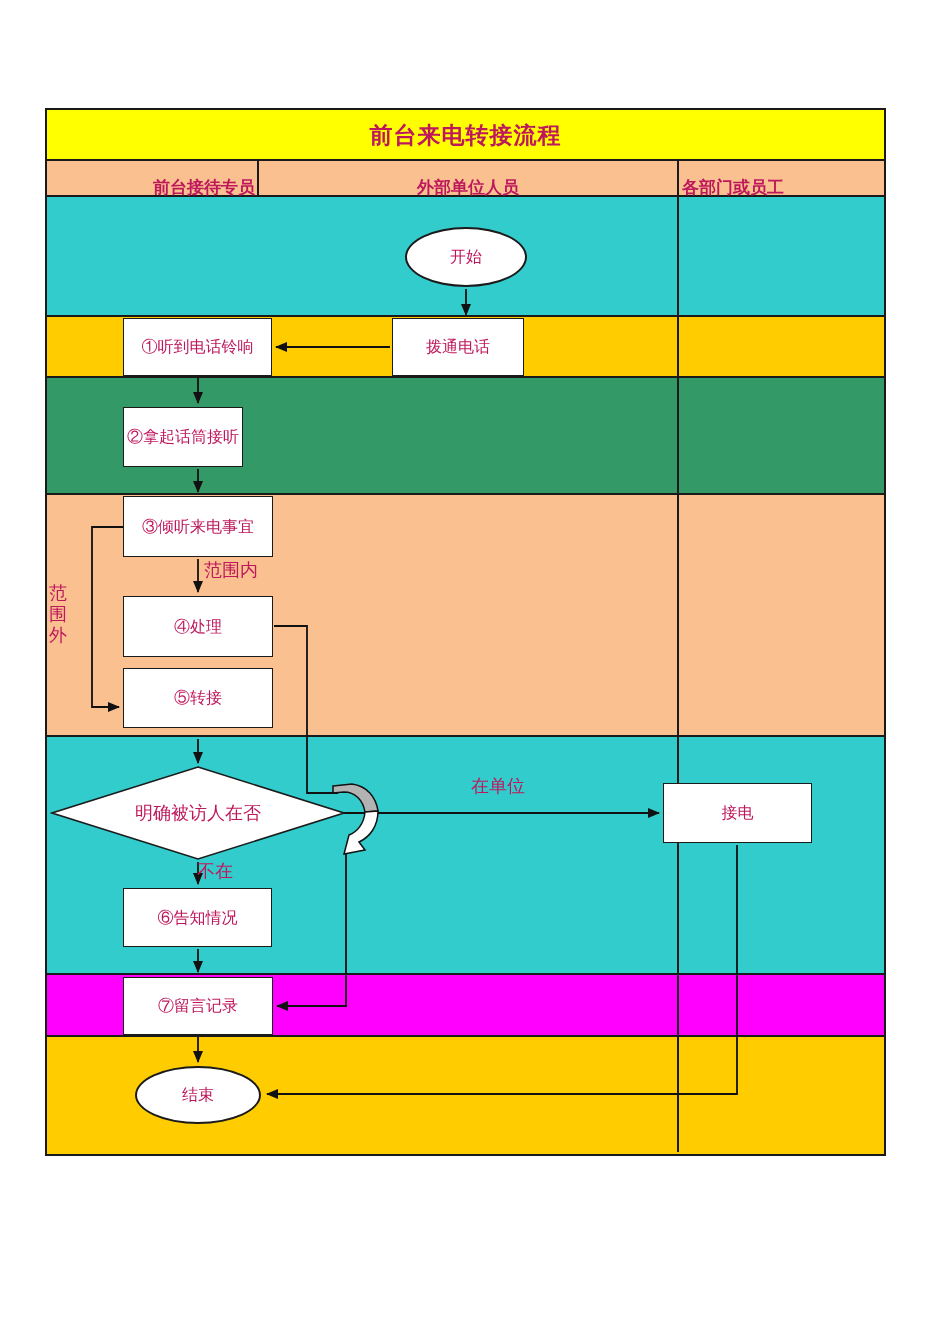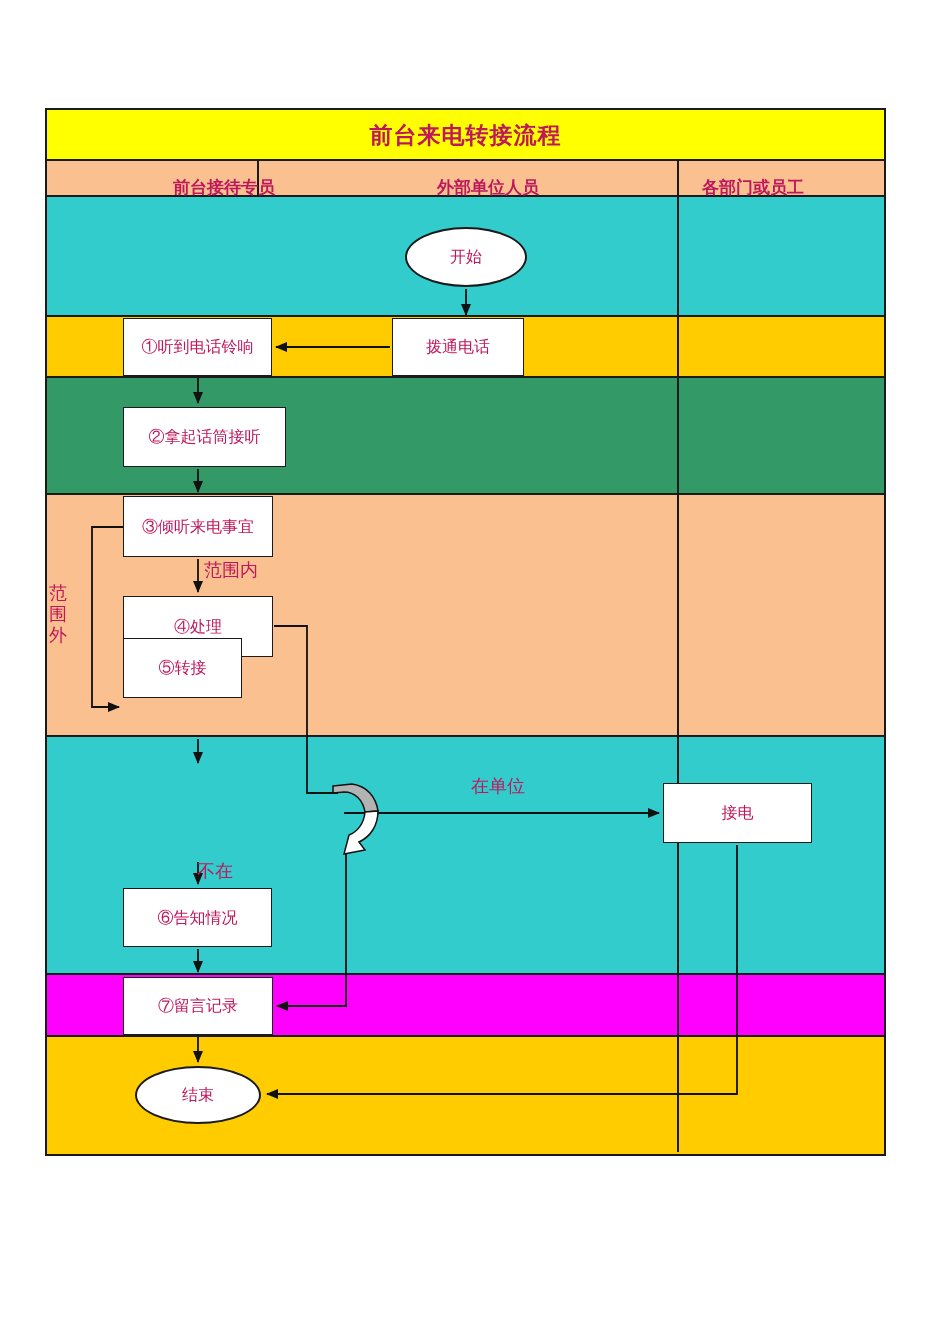--- a/index.html
+++ b/index.html
@@ -18,21 +18,21 @@
   .b-teal2  {top:737px;height:238px;background:#33CCCC;}
   .b-magenta{top:975px;height:62px;background:#FF00FF;}
   .b-gold2  {top:1037px;height:117px;background:#FFCC00;}
   
   .hline{position:absolute;left:45px;width:841px;height:2px;background:#1a1a1a;z-index:1;}
   
   .title{position:absolute;left:45px;top:110px;width:841px;height:51px;z-index:2;
     display:flex;align-items:center;justify-content:center;
     font-size:23px;font-weight:bold;letter-spacing:1px;}
   .colhead{position:absolute;top:161px;height:52px;z-index:2;display:flex;align-items:center;
-    font-size:17px;font-weight:bold;padding-left:20px;}
+    font-size:17px;font-weight:bold;}
   .ch1{left:45px;width:210px;justify-content:flex-end;}
   .ch2{left:258px;width:420px;justify-content:center;}
   .ch3{left:682px;width:200px;justify-content:flex-start;}
   
   svg.wires{position:absolute;left:0;top:0;z-index:1;pointer-events:none;}
   .edge{stroke:#111;stroke-width:1.8;fill:none;}
   .divider{stroke:#1a1a1a;stroke-width:2;}
   
   .node{position:absolute;background:#fff;border:1.5px solid #1b1b1b;z-index:2;
     display:flex;align-items:center;justify-content:center;font-size:16px;line-height:1.1;
@@ -107,28 +107,34 @@
       <path d="M378,811 C378,826 370,837 359,842 L365,850 L344,854 L349,835 C357,832 364,824 365,812 Z" fill="#fff" stroke="#111" stroke-width="1.5"></path>
     </g>
   </svg>
 
   <div class="node oval" style="left:405px;top:227px;width:122px;height:60px">开始</div>
 
   <div class="node" style="left:392px;top:318px;width:132px;height:58px">拨通电话</div>
 
   <div class="node" style="left:123px;top:318px;width:149px;height:58px">①听到电话铃响</div>
 
-  <div class="node" style="left:123px;top:407px;width:163px;height:60px">②拿起话筒接听</div>
+  <div class="node" style="left:123px;top:407px;width:120px;height:60px">②拿起话筒接听</div>
 
   <div class="node" style="left:123px;top:496px;width:150px;height:61px">③倾听来电事宜</div>
 
   <div class="node" style="left:123px;top:596px;width:150px;height:61px">④处理</div>
 
-  <div class="node" style="left:123px;top:638px;width:119px;height:60px">⑤转接</div>
+  <div class="node" style="left:123px;top:668px;width:150px;height:60px">⑤转接</div>
 
+  <div class="dwrap" style="left:50px;top:765px;width:296px;height:96px">
+    <svg width="296" height="96" viewBox="0 0 296 96">
+      <polygon points="148,2 294,48 148,94 2,48" fill="#fff" stroke="#1b1b1b" stroke-width="1.6"></polygon>
+    </svg>
+    <div class="dlabel">明确被访人在否</div>
+  </div>
 
   <div class="node" style="left:663px;top:783px;width:149px;height:60px">接电</div>
 
   <div class="node" style="left:123px;top:888px;width:149px;height:59px">⑥告知情况</div>
 
   <div class="node oval" style="left:135px;top:1066px;width:126px;height:58px">结束</div>
 
   <div class="node" style="left:123px;top:977px;width:150px;height:58px">⑦留言记录</div>
 
   <div class="elabel" style="left:204px;top:558px;font-size:18px">范围内</div>

